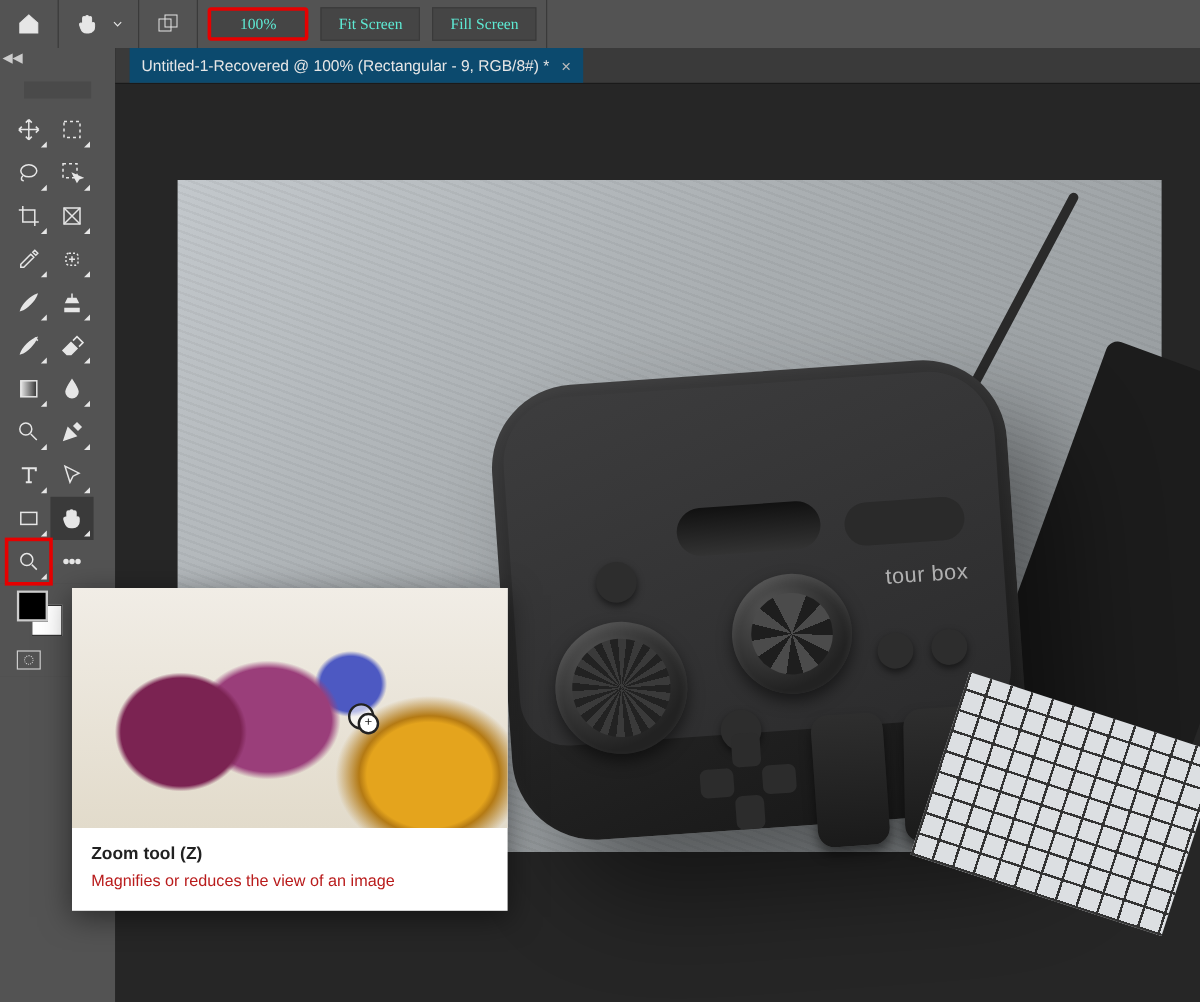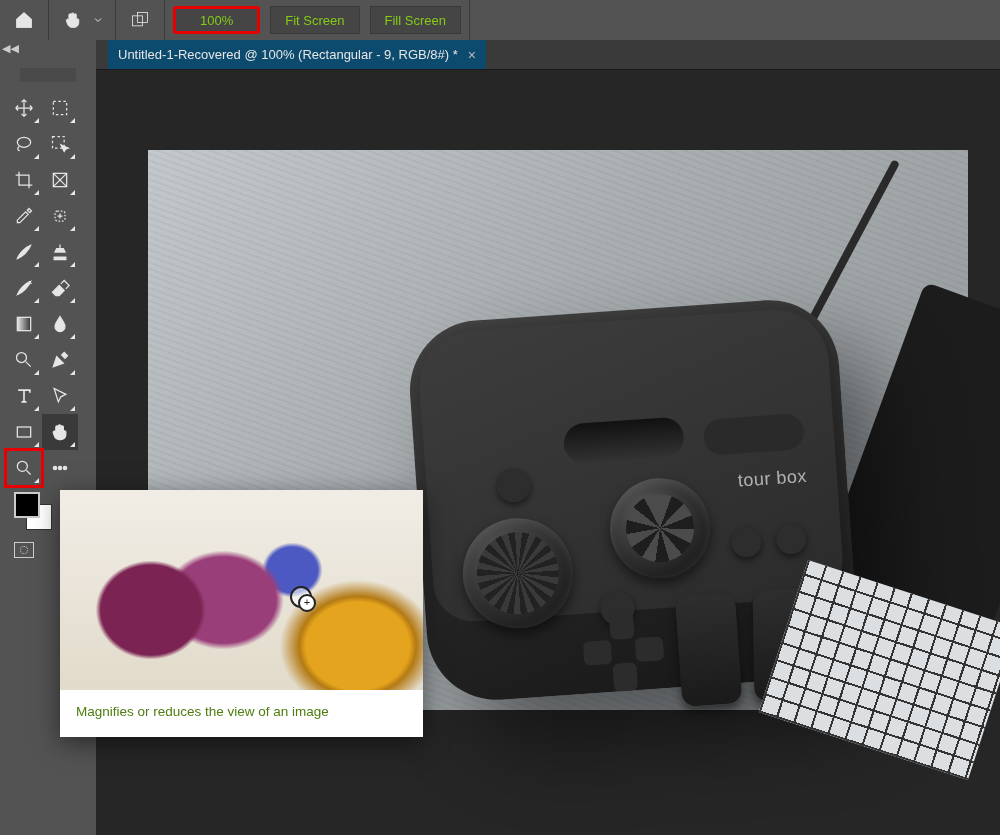--- a/index.html
+++ b/index.html
@@ -26,25 +26,26 @@
     display: flex; align-items: center; justify-content: center;
     border-radius: 2px;
     cursor: pointer;
   }
   .topbar svg { width: 20px; height: 20px; stroke: #e6e6e6; fill: #e6e6e6; }
   .topbar .btn {
     height: 28px;
     padding: 0 14px;
     background: #454545;
     border: 1px solid #3a3a3a;
-    color: #84cc16;
+    color: #5eead4;
     font-size: 13px;
     display: flex; align-items: center; justify-content: center;
     cursor: pointer;
     margin-right: 10px;
+    font-family: Liberation Serif, serif;
   }
   .topbar .btn:last-child { margin-right: 0; }
   .highlight-red {
     border: 3px solid #e60000 !important;
     border-radius: 3px;
   }
   .topbar .btn.highlight-red { padding: 0 24px; }
   
   
   .body-row {
@@ -230,21 +231,21 @@
       radial-gradient(130px 110px at 82% 78%, #e4a41d 0 40%, #b47a14 45%, transparent 60%),
       linear-gradient(180deg,#f1ede6,#e2dbcb);
   }
   .tooltip .preview .cursor{
     position:absolute; left:230px; top:96px;
     width:22px;height:22px;border:2px solid #222;border-radius:50%;background:rgba(255,255,255,.6);
   }
   .tooltip .preview .cursor::after{content:"+";position:absolute;right:-6px;bottom:-6px;width:14px;height:14px;border:2px solid #222;border-radius:50%;background:#fff;font-size:11px;line-height:12px;text-align:center;}
   .tooltip .body { padding: 14px 16px 18px; }
   .tooltip .body h4 { font-size: 14.5px; font-weight: 600; margin-bottom: 6px; }
-  .tooltip .body p { font-size: 13.5px; color: #4d7c0f; }
+  .tooltip .body p { font-size: 13.5px; color: #b91c1c; }
   
   
   .left-col { display:flex; flex-direction:column; background:#535353; }
   .left-col .filler{flex:1;background:#535353;}
 </style>
 </head>
 <body>
 
 <div class="topbar">
   <div class="group">
@@ -496,16 +497,17 @@
         <div class="kbd"></div>
       </div>
     </div>
   </div>
 
   <div class="tooltip">
     <div class="preview">
       <div class="cursor"></div>
     </div>
     <div class="body">
+      <h4>Zoom tool (Z)</h4>
       <p>Magnifies or reduces the view of an image</p>
     </div>
   </div>
 </div>
 
 </body></html>

